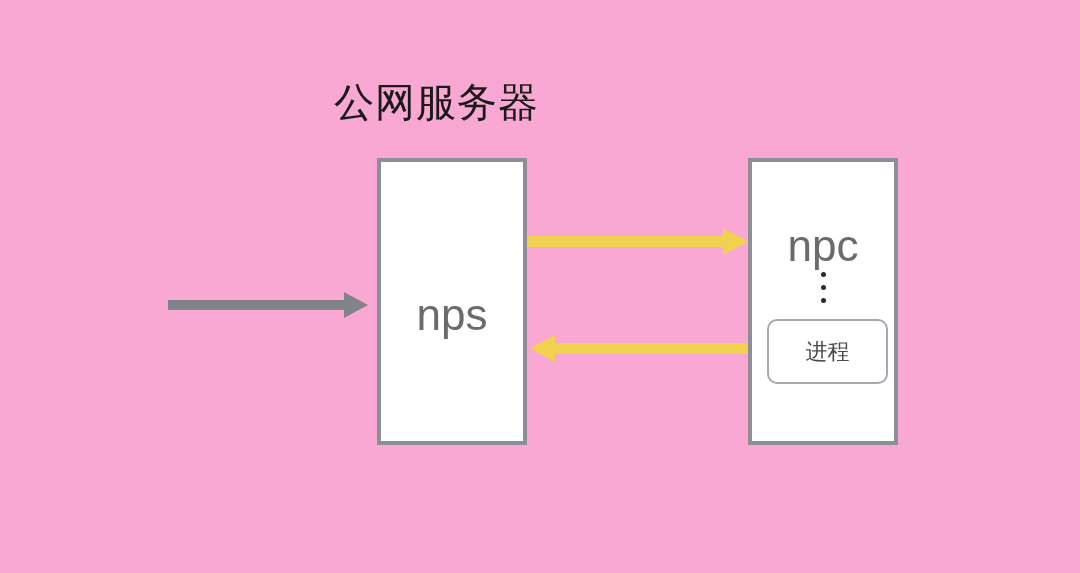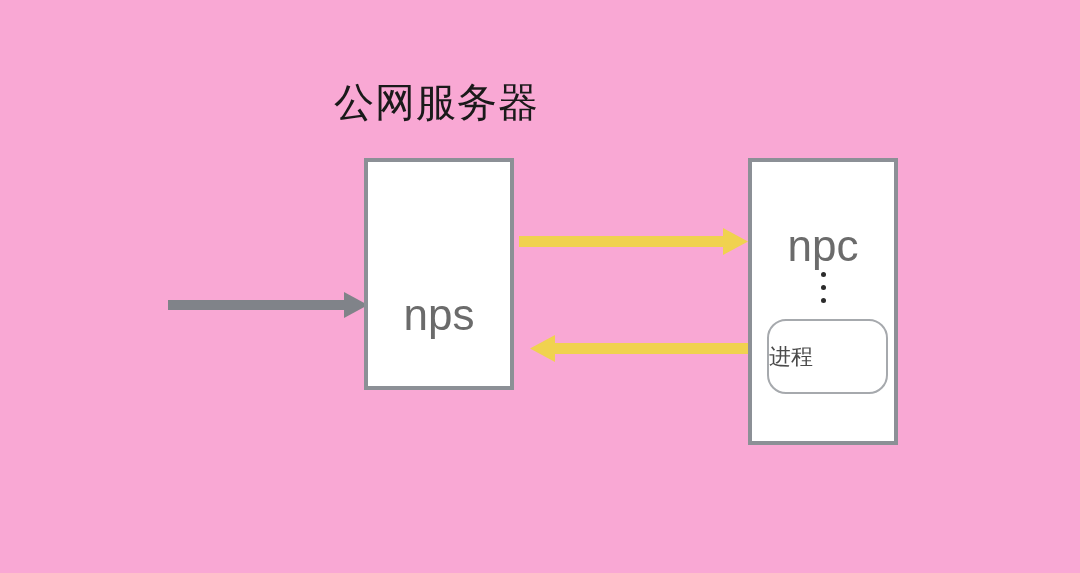--- a/index.html
+++ b/index.html
@@ -32,21 +32,21 @@
   #title-public { left: 334px; top: 82px; }
   #title-intranet { left: 718px; top: 82px; }
 
   
   .server-box {
     position: absolute;
     background: #ffffff;
     border: 4px solid #8c9096;
     box-sizing: border-box;
   }
-  #box-nps { left: 364px; top: 158px; width: 150px; height: 232px; }
+  #box-nps { left: 377px; top: 158px; width: 150px; height: 287px; }
   #box-npc { left: 748px; top: 158px; width: 150px; height: 287px; }
 
   .box-label {
     position: absolute;
     left: 0;
     width: 100%;
     text-align: center;
     font-size: 44px;
     line-height: 1;
     color: #6b6b6b;
@@ -72,27 +72,28 @@
     border-radius: 50%;
     background: #2b2b2b;
   }
 
   
   #process-pill {
     position: absolute;
     left: 15px;
     top: 157px;
     width: 121px;
-    height: 75px;
+    height: 65px;
     border: 2px solid #a6a9ad;
-    border-radius: 19px;
+    border-radius: 10px;
     background: #ffffff;
     box-sizing: border-box;
     display: flex;
     align-items: center;
+    justify-content: center;
   }
   #process-pill-label {
     font-size: 22px;
     color: #4a4a4a;
     line-height: 1;
     font-family: "DejaVu Sans", "Liberation Sans", sans-serif;
   }
 
   
   #globe {

